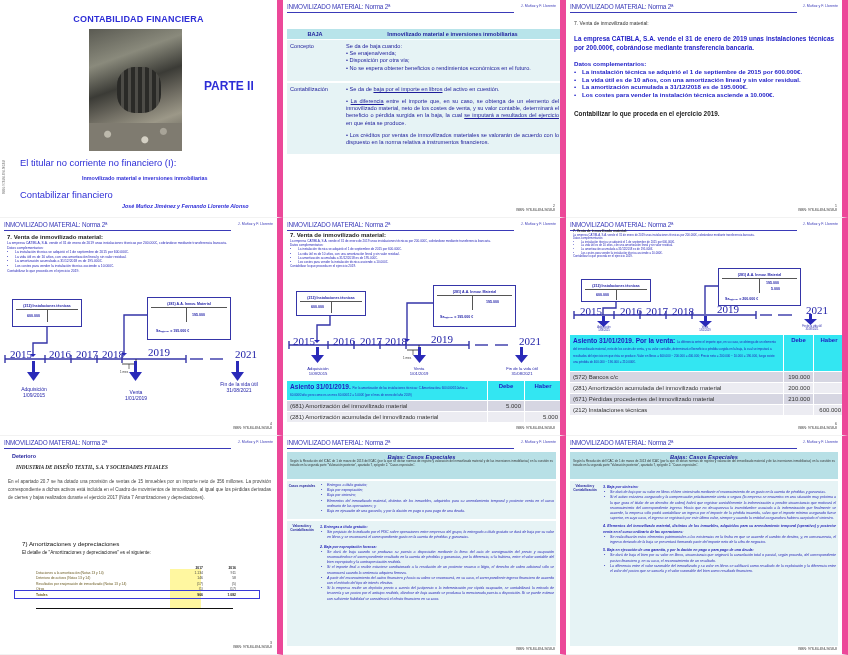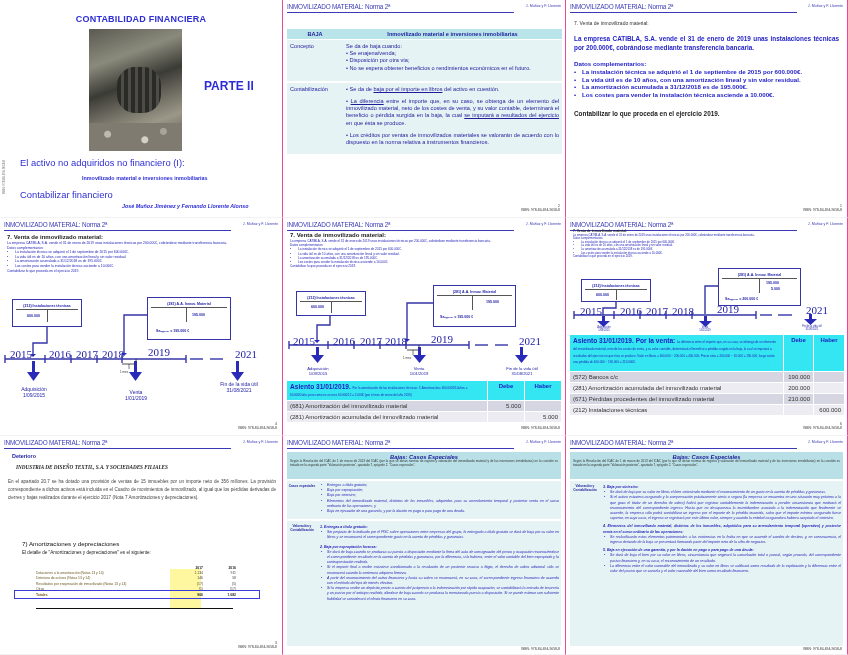--- a/index.html
+++ b/index.html
@@ -1,20 +1,20 @@
 <!DOCTYPE html>
 <html><head>
 <meta charset="utf-8">
 <style>
   * { box-sizing: border-box; margin: 0; padding: 0; }
   html, body { width: 848px; height: 655px; background: #ffffff; overflow: hidden; }
   body { font-family: "Liberation Sans", sans-serif; color: #1a1a1a; position: relative; }
   .grid { position: absolute; left: 0; top: 0; width: 848px; height: 655px;
           display: grid; grid-template-columns: 283px 283px 282px; grid-template-rows: 218px 218px 219px; }
-  .slide { position: relative; background: #fff; overflow: hidden; border-right: 1px solid #ec4899; border-bottom: 1px solid #f2f2f2; }
+  .slide { position: relative; background: #fff; overflow: hidden; border-right: 6px solid #ec4899; border-bottom: 1px solid #f2f2f2; }
   .hdr { position: absolute; left: 4px; top: 3px; right: 4px; height: 10px; }
   .hdr-title { position: absolute; left: 0; top: 0; font-size: 6.4px; color: #3a3ab8; letter-spacing: -0.2px; white-space: nowrap; }
   .hdr-line { position: absolute; left: 0; top: 9px; width: 227px; height: 1px; background: #3a3ab8; }
   .hdr-auth { position: absolute; right: 0; top: 1px; font-size: 3.6px; color: #3a3ab8; white-space: nowrap; }
   .foot { position: absolute; right: 5px; bottom: 5px; font-size: 3.4px; color: #333; text-align: right; line-height: 4px; }
   .vert { position: absolute; left: 2px; top: 160px; font-size: 3px; color: #666; writing-mode: vertical-rl; transform: rotate(180deg); }
 
   
   .s1-title { position: absolute; left: 0; right: 0; top: 14px; text-align: center; font-size: 9px; font-weight: bold; color: #2d2dd6; letter-spacing: 0.2px; }
   .s1-photo { position: absolute; left: 89px; top: 29px; width: 93px; height: 122px;
@@ -101,21 +101,21 @@
 <div class="grid">
 
   <div class="slide">
     <div class="s1-title">CONTABILIDAD FINANCIERA</div>
     <div class="s1-photo">
       <div class="coil"></div>
       <div class="rock"></div>
     </div>
     <div class="s1-parte">PARTE II</div>
     <div class="vert">ISBN: 978-84-694-9058-8</div>
-    <div class="s1-h1">El activo no adquiridos no financiero (I):</div>
+    <div class="s1-h1">El titular no corriente no financiero (I):</div>
     <div class="s1-h1sub">Inmovilizado material e inversiones inmobiliarias</div>
     <div class="s1-h2">Contabilizar financiero</div>
     <div class="s1-auth">José Muñoz Jiménez y Fernando Llorente Alonso</div>
   </div>
 
   <div class="slide">
     <div class="hdr">
       <span class="hdr-title">INMOVILIZADO MATERIAL: Norma 2ª</span>
       <span class="hdr-line"></span>
       <span class="hdr-auth">J. Muñoz y F. Llorente</span>

